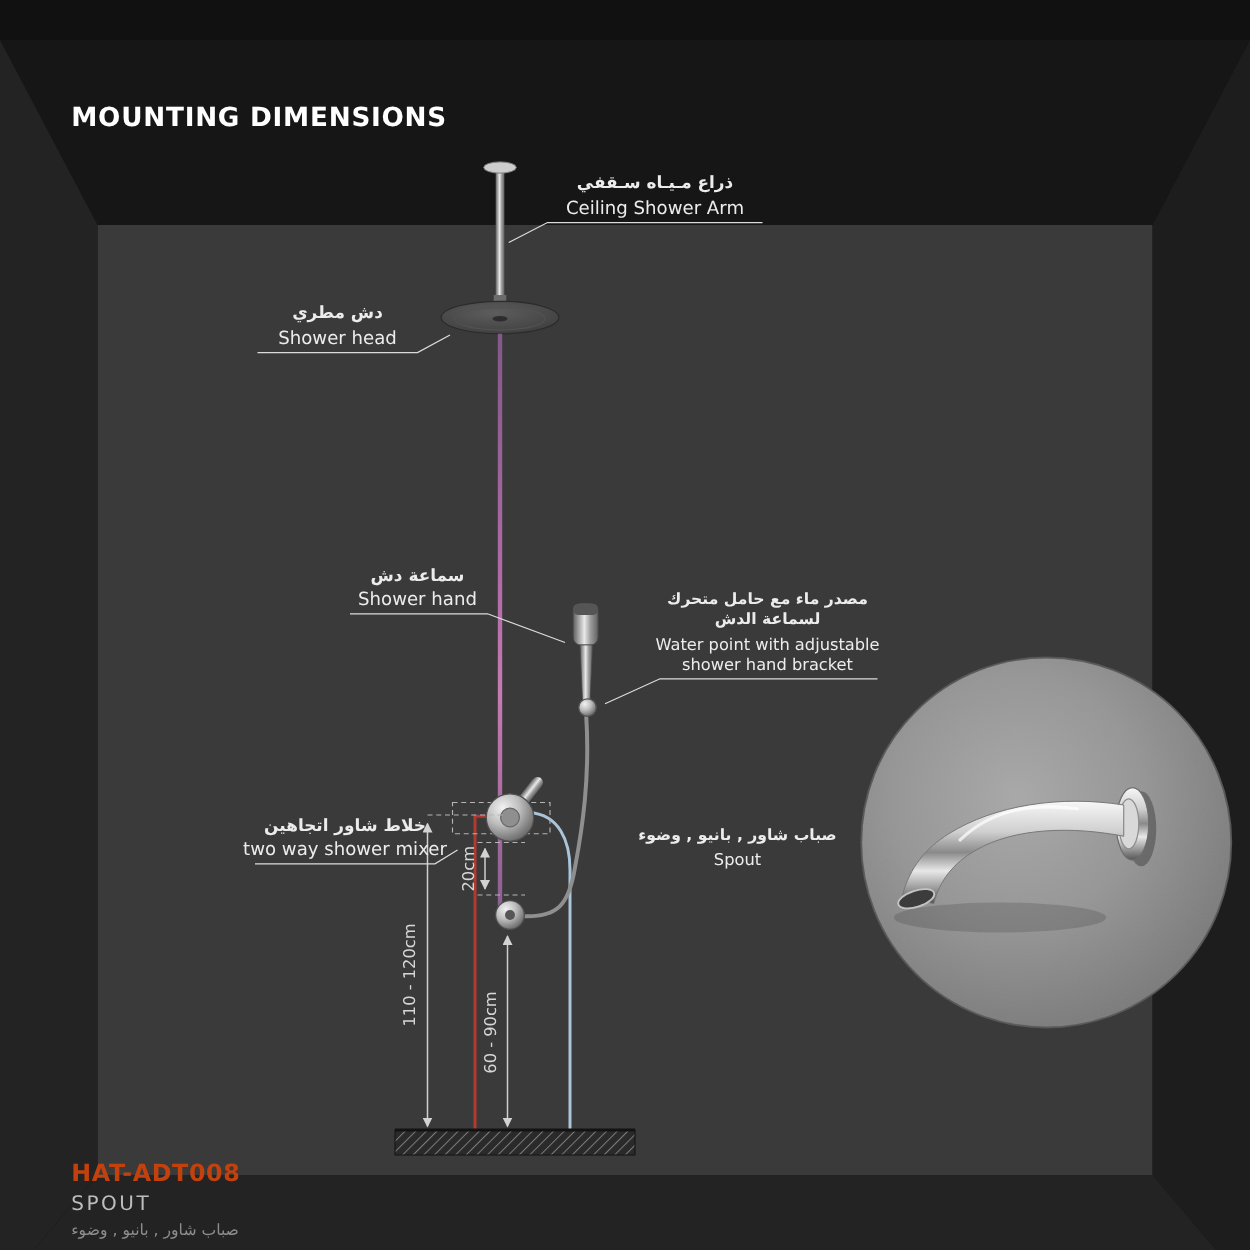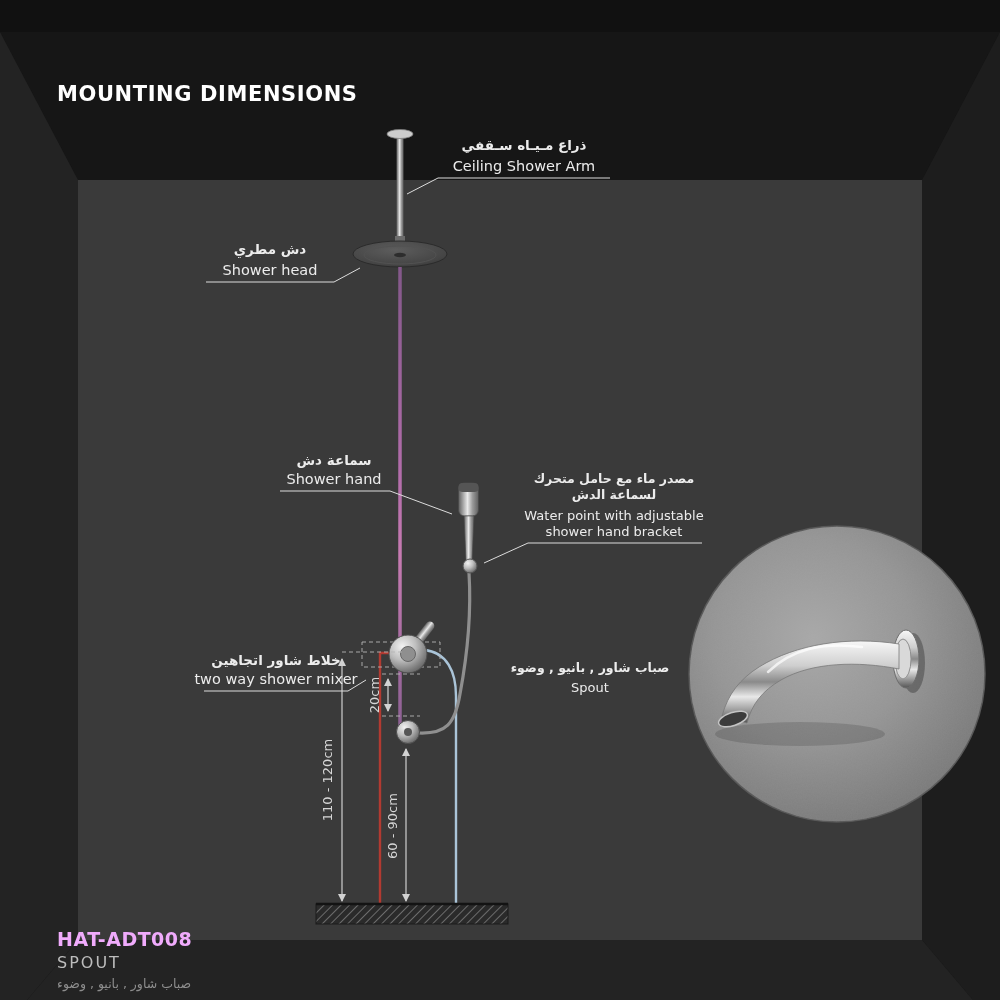--- a/index.html
+++ b/index.html
@@ -13,21 +13,21 @@
   .wall.top   { clip-path:polygon(0% 0%,100% 0%,92.2% 14.8%,7.8% 14.8%); background:#161616; }
   .wall.left  { clip-path:polygon(0% 0%,7.8% 14.8%,7.8% 90.8%,0% 100%); background:#232323; }
   .wall.right { clip-path:polygon(100% 0%,92.2% 14.8%,92.2% 90.8%,100% 100%); background:#1d1d1d; }
   .wall.bottom{ clip-path:polygon(0% 100%,7.8% 90.8%,92.2% 90.8%,100% 100%); background:#232323; }
 
   header { position:absolute; left:57px; top:50px; color:#ffffff; z-index:5; }
   .title-en { font-size:21px; font-weight:bold; letter-spacing:.6px; }
   .title-ar { font-size:26px; font-weight:bold; margin-top:2px; }
 
   footer { position:absolute; left:57px; top:896px; z-index:5; }
-  .model      { font-size:19px; font-weight:bold; color:#f0abfc; letter-spacing:.5px; }
+  .model      { font-size:19px; font-weight:bold; color:#c2410c; letter-spacing:.5px; }
   .product    { font-size:16px; color:#bdbdbd; letter-spacing:2px; margin-top:3px; }
   .product-ar { font-size:12.5px; color:#8d8d8d; margin-top:4px; }
 
   svg.diagram { position:absolute; left:0; top:0; z-index:3; }
   text { fill:#ececec; font-family:"DejaVu Sans", sans-serif; }
   .lbl-ar { font-size:13.5px; font-weight:bold; }
   .lbl-en { font-size:14.5px; }
   .lbl-sm-ar { font-size:12.5px; font-weight:bold; }
   .lbl-sm-en { font-size:13px; }
   .dim { font-size:13px; fill:#d6d6d6; }

